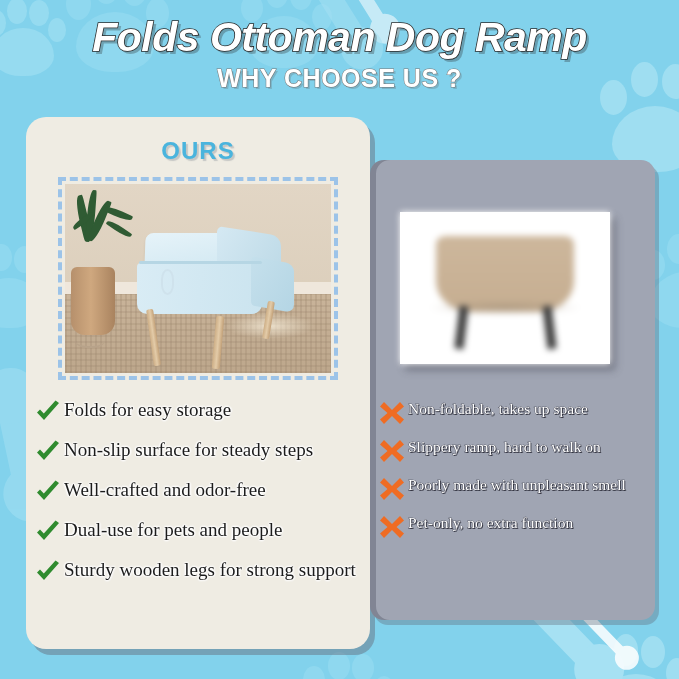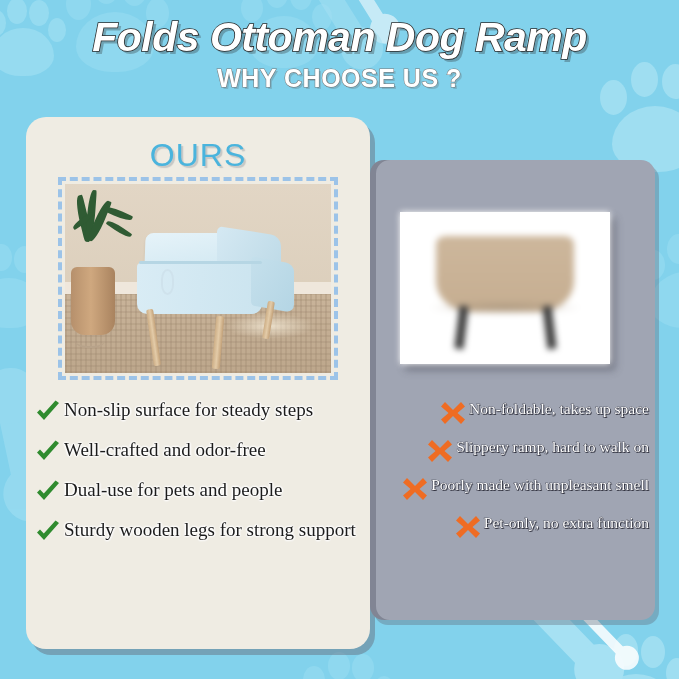--- a/index.html
+++ b/index.html
@@ -51,21 +51,21 @@
   }
   .panel-others{
     left:370px;top:160px;width:285px;height:460px;
     background:#a0a5b3;
     border-radius:14px 14px 14px 14px;
     box-shadow:inset 6px 0 0 rgba(90,95,110,.45), 4px 5px 0 rgba(95,100,115,.35);
   }
 
   .ours-title{
     text-align:center;margin:0;padding-top:20px;
-    font-size:32px;font-weight:normal;color:#4ab4dd;letter-spacing:1px;
+    font-size:24px;font-weight:bold;color:#4ab4dd;letter-spacing:1px;
     text-shadow:2px 2px 1px rgba(120,130,140,.35);
   }
   .others-title{
     text-align:center;margin:0;padding-top:14px;
     font-size:29px;font-weight:bold;color:#1e2442;letter-spacing:.5px;
     text-shadow:2px 2px 1px rgba(60,65,85,.30);
   }
 
   
   .photo-frame{
@@ -115,21 +115,21 @@
   .oth-leg.l{left:27%;top:62%;width:9px;height:28%;transform:rotate(7deg);}
   .oth-leg.r{left:69%;top:62%;width:9px;height:28%;transform:rotate(-7deg);}
 
   
   .list{position:absolute;left:0;width:100%;box-sizing:border-box;}
   .list-ours{top:282px;padding:0 14px 0 8px;}
   .list-others{top:240px;padding:0 6px 0 8px;}
 
   .li{display:flex;align-items:flex-start;}
   .list-ours .li{margin-bottom:14px;}
-  .list-others .li{margin-bottom:12px;justify-content:flex-end;}
+  .list-others .li{margin-bottom:12px;}
 
   .ico{flex:0 0 auto;width:28px;height:26px;position:relative;margin-right:2px;}
   .ico svg{display:block;width:28px;height:26px;}
 
   .li-text-ours{
     font-family:"Liberation Serif",serif;font-size:19px;color:#1c1c1c;line-height:1.18;
     text-shadow:
       0 0 3px #ffffff,0 0 3px #ffffff,1px 0 2px #ffffff,-1px 0 2px #ffffff,
       0 1px 2px #ffffff,0 -1px 2px #ffffff;
   }
@@ -275,20 +275,28 @@
       </div>
     </div>
 
     <div class="list list-ours">
       <div class="li">
         <span class="ico">
           <svg viewBox="0 0 28 26">
               <path d="M3 13.5 L10 21 L25 4 L21.5 1.5 L9.8 14.5 L6 10.5 Z" fill="#2f8b2f"></path>
             </svg>
         </span>
+        <span class="li-text-ours">Folds for easy storage</span>
+      </div>
+      <div class="li">
+        <span class="ico">
+          <svg viewBox="0 0 28 26">
+              <path d="M3 13.5 L10 21 L25 4 L21.5 1.5 L9.8 14.5 L6 10.5 Z" fill="#2f8b2f"></path>
+            </svg>
+        </span>
         <span class="li-text-ours">Non-slip surface for steady steps</span>
       </div>
       <div class="li">
         <span class="ico">
           <svg viewBox="0 0 28 26">
               <path d="M3 13.5 L10 21 L25 4 L21.5 1.5 L9.8 14.5 L6 10.5 Z" fill="#2f8b2f"></path>
             </svg>
         </span>
         <span class="li-text-ours">Well-crafted and odor-free</span>
       </div>

